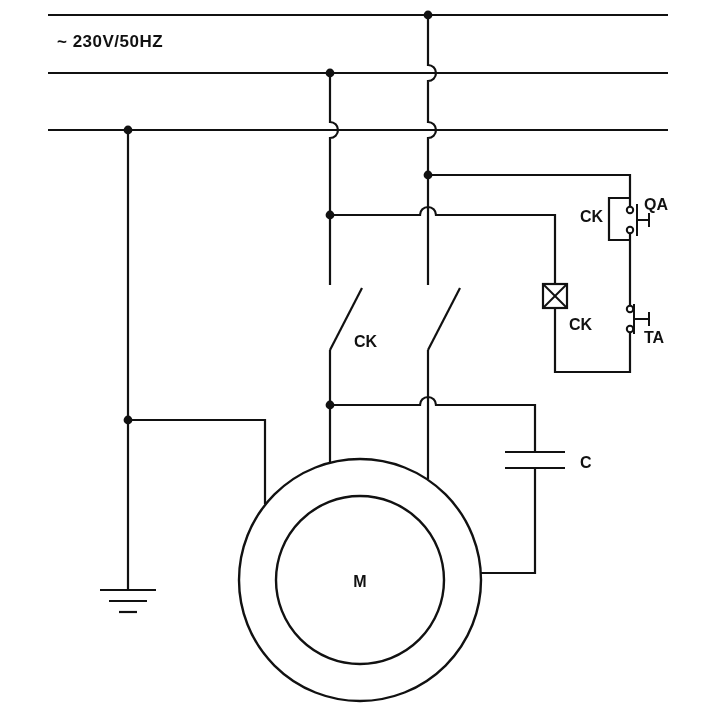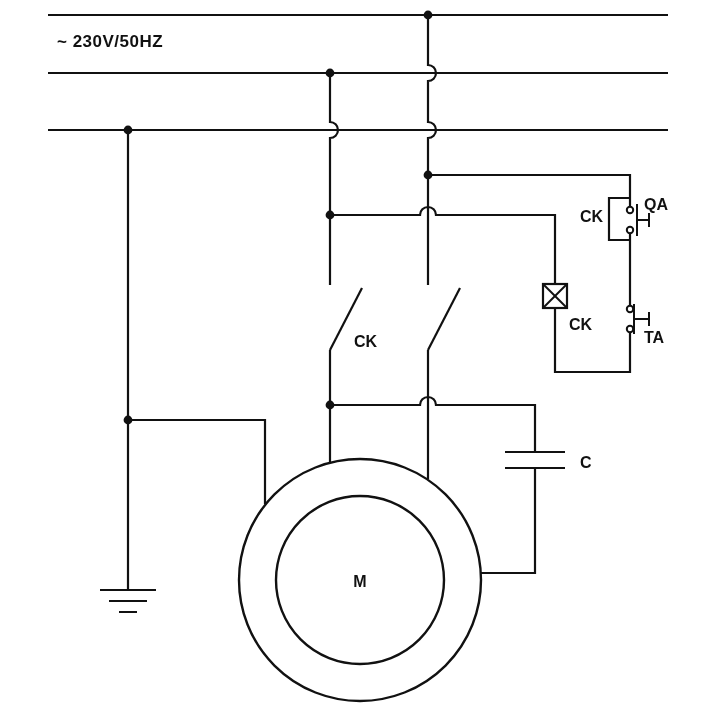--- a/index.html
+++ b/index.html
@@ -1,16 +1,16 @@
 <!DOCTYPE html>
 <html><head>
 <meta charset="utf-8">
 <style>
   html,body{margin:0;padding:0;background:#ffffff;}
-  .canvas{width:713px;height:713px;background:#ffffff;position:relative;overflow:hidden;border-radius:22px;}
+  .canvas{width:713px;height:713px;background:#ffffff;position:relative;overflow:hidden;}
   svg{display:block;}
   .wire{stroke:#111111;stroke-width:2.2;fill:none;stroke-linecap:butt;}
   .thin{stroke:#111111;stroke-width:2;fill:none;}
   .dot{fill:#111111;stroke:none;}
   .term{fill:#ffffff;stroke:#111111;stroke-width:2;}
   .box{fill:#ffffff;stroke:#111111;stroke-width:2.2;}
   .circ{fill:#ffffff;stroke:#111111;stroke-width:2.4;}
   text{fill:#111111;font-family:"Liberation Sans", sans-serif;font-weight:bold;}
   .lbl{font-size:16px;}
   .sup{font-size:17px;letter-spacing:0.5px;}

